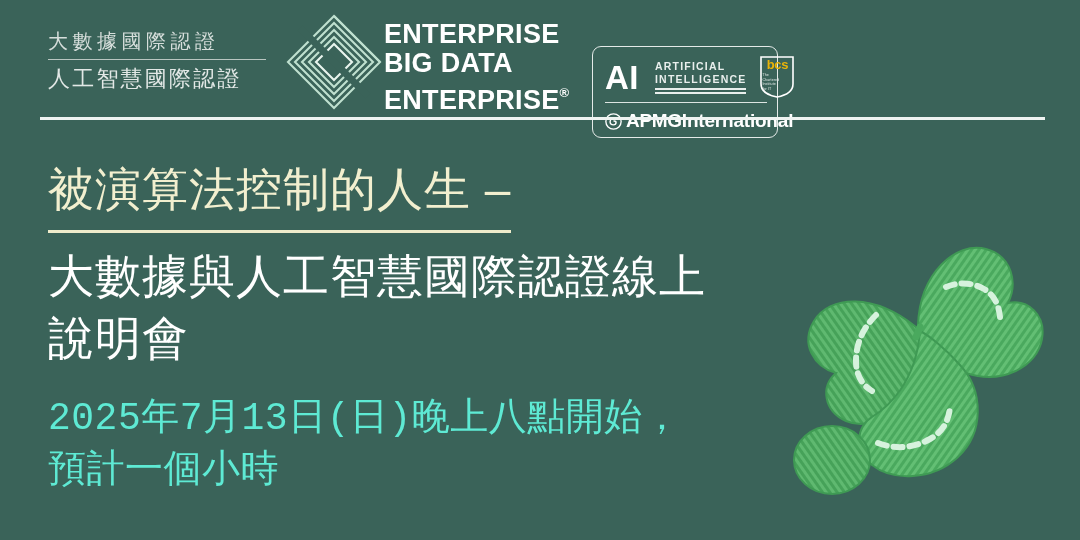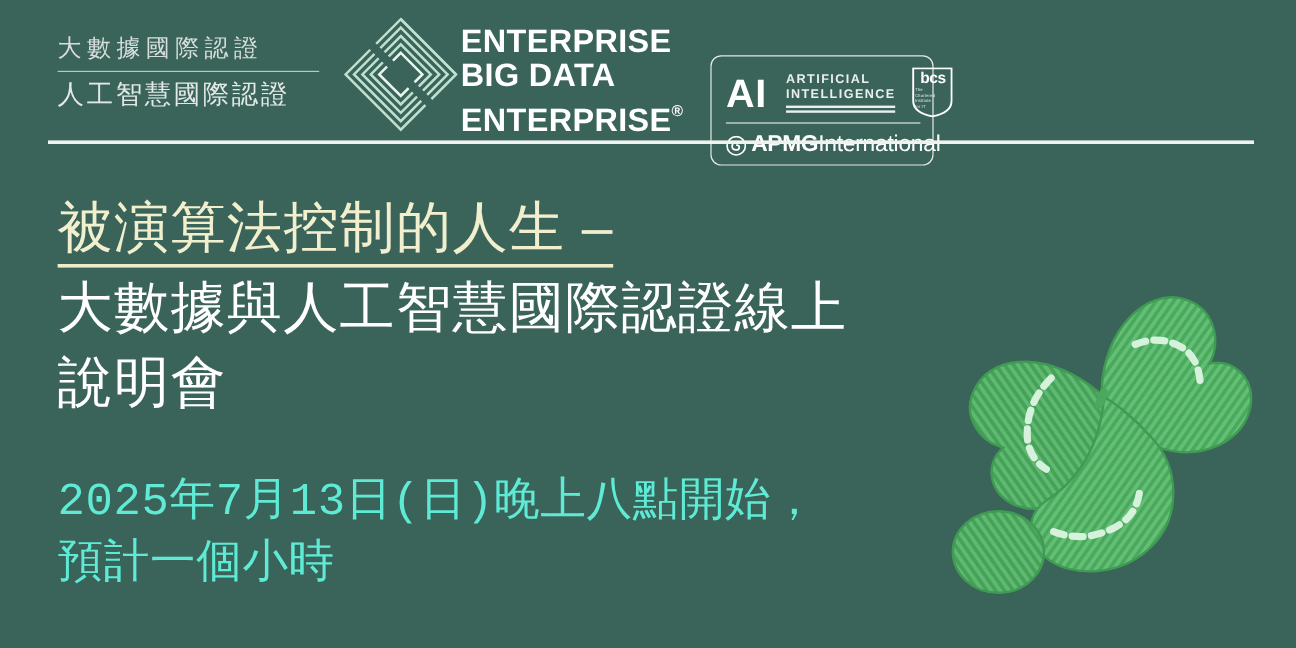--- a/index.html
+++ b/index.html
@@ -131,21 +131,21 @@
   }
   #bcs-shield {
     width: 34px; height: 42px;
     position: relative;
   }
   #bcs-text {
     position: absolute;
     left: 0; top: 2px;
     width: 34px;
     text-align: center;
-    color: #ffffff;
+    color: #eab308;
     font-weight: bold;
     font-size: 13px;
     line-height: 13px;
     letter-spacing: -0.4px;
   }
   #bcs-sub {
     position: absolute;
     left: 2px; top: 17px;
     width: 30px;
     color: #dfe8e5;
@@ -167,21 +167,21 @@
     height: 26px;
   }
   #apmg-swirl { width: 17px; height: 17px; margin-right: 4px; }
   #apmg-name {
     color: #ffffff;
     font-size: 19px;
     line-height: 22px;
     white-space: nowrap;
   }
   #apmg-name .bold { font-weight: bold; letter-spacing: -0.3px; }
-  #apmg-name .light { font-weight: normal; letter-spacing: -0.2px; }
+  #apmg-name .light { font-weight: bold; letter-spacing: -0.2px; }
 
   
   #header-divider {
     position: absolute;
     left: 40px; top: 117px;
     width: 1005px; height: 3px;
     background: #eef3f1;
   }
 
   
@@ -193,22 +193,22 @@
   .title-line {
     font-size: 46px;
     line-height: 62px;
     letter-spacing: 1px;
     white-space: nowrap;
   }
   .title-line.accent {
     color: #f2efcf;
     border-bottom: 3px solid #efeccb;
     display: inline-block;
-    padding-bottom: 0;
-    margin-bottom: 2px;
+    padding-bottom: 10px;
+    margin-bottom: 12px;
   }
   .title-line.plain { color: #ffffff; }
 
   #date-block {
     position: absolute;
     left: 48px; top: 393px;
     width: 740px;
   }
   .date-line {
     color: #5eead4;

